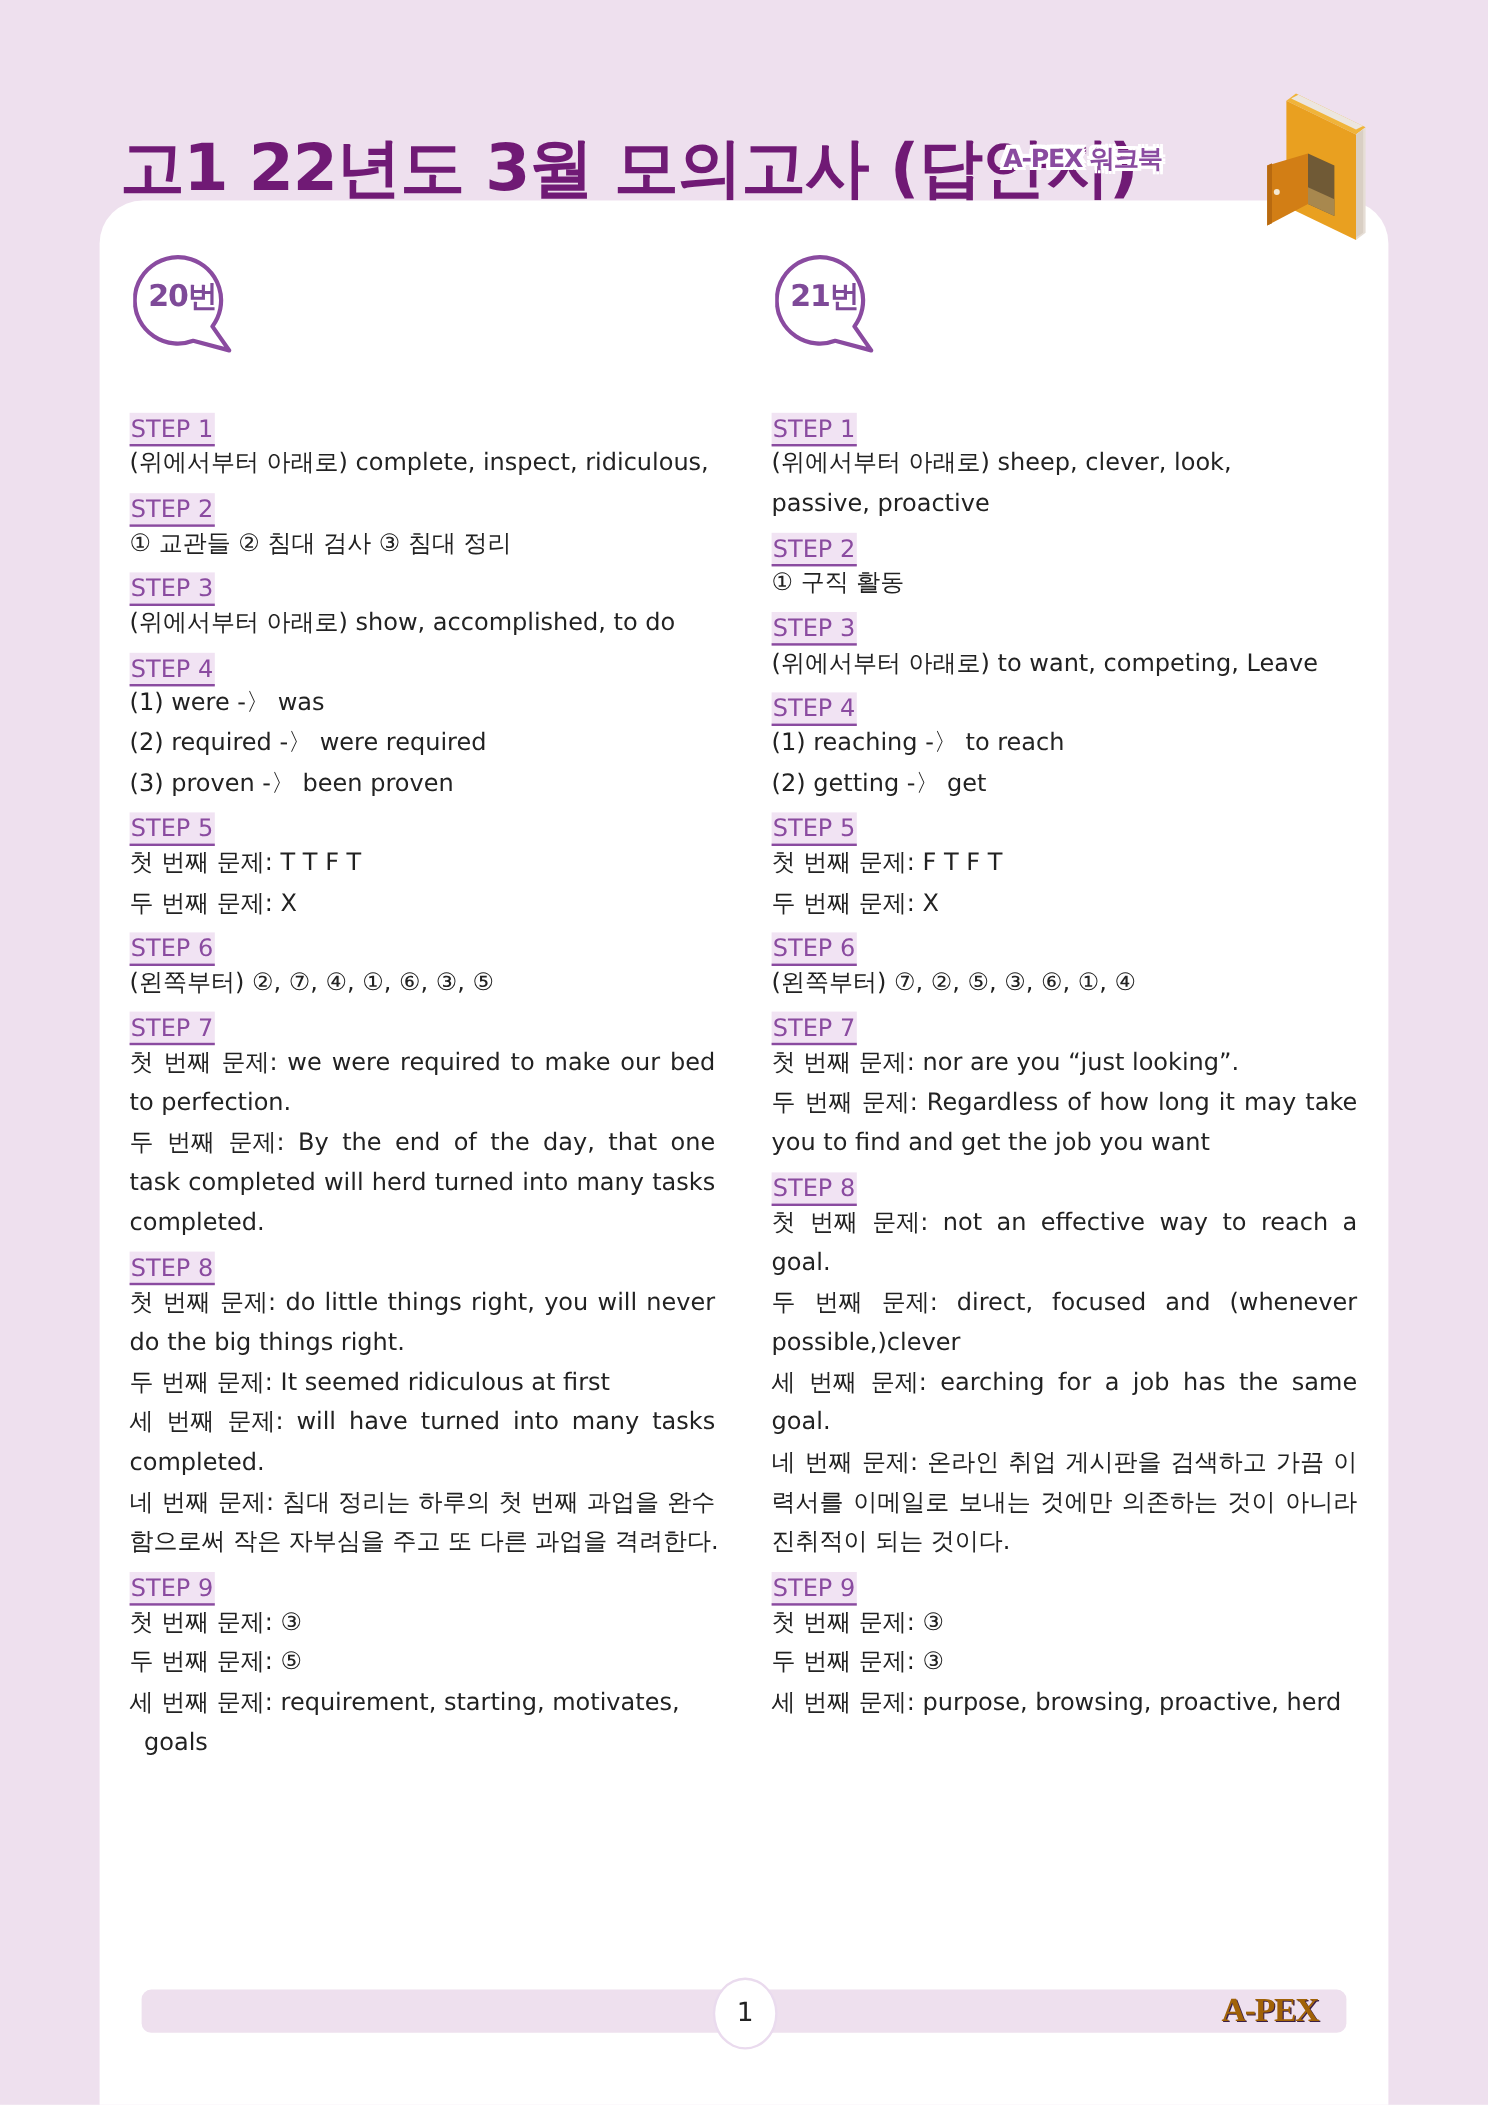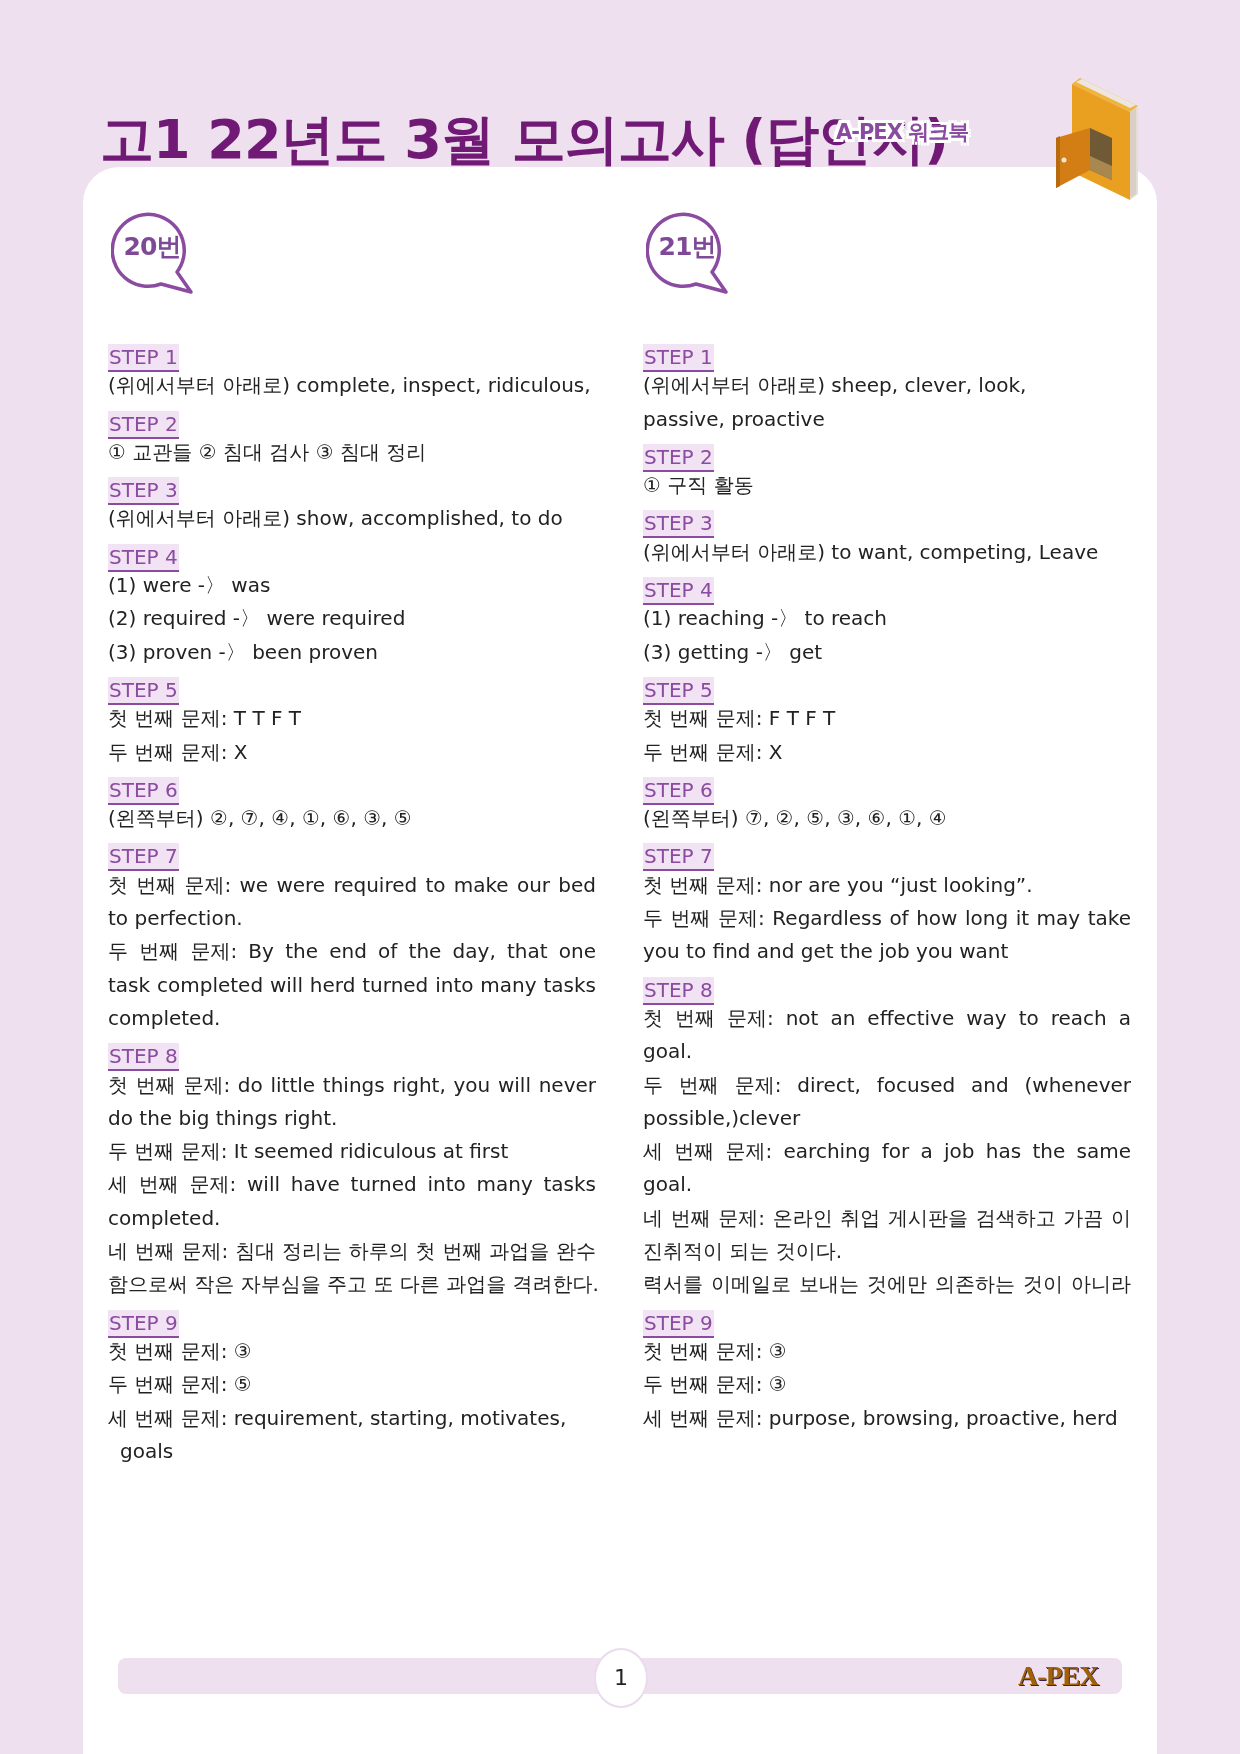--- a/index.html
+++ b/index.html
@@ -141,40 +141,40 @@
 <div class="steps col-right" style="left:643px">
     <div class="step-row"><span class="step-head">STEP 1</span></div>
     <div class="line">(위에서부터 아래로) sheep, clever, look,</div>
     <div class="line">passive, proactive</div>
     <div class="step-row"><span class="step-head">STEP 2</span></div>
     <div class="line">① 구직 활동</div>
     <div class="step-row"><span class="step-head">STEP 3</span></div>
     <div class="line">(위에서부터 아래로) to want, competing, Leave</div>
     <div class="step-row"><span class="step-head">STEP 4</span></div>
     <div class="line">(1) reaching -〉 to reach</div>
-    <div class="line">(3) getting -〉 get</div>
+    <div class="line">(2) getting -〉 get</div>
     <div class="step-row"><span class="step-head">STEP 5</span></div>
     <div class="line">첫 번째 문제: F T F T</div>
     <div class="line">두 번째 문제: X</div>
     <div class="step-row"><span class="step-head">STEP 6</span></div>
     <div class="line">(왼쪽부터) ⑦, ②, ⑤, ③, ⑥, ①, ④</div>
     <div class="step-row"><span class="step-head">STEP 7</span></div>
     <div class="line">첫 번째 문제: nor are you “just looking”.</div>
     <div class="line just">두 번째 문제: Regardless of how long it may take</div>
     <div class="line">you to find and get the job you want</div>
     <div class="step-row"><span class="step-head">STEP 8</span></div>
     <div class="line just">첫 번째 문제: not an effective way to reach a</div>
     <div class="line">goal.</div>
     <div class="line just">두 번째 문제: direct, focused and (whenever</div>
     <div class="line">possible,)clever</div>
     <div class="line just">세 번째 문제: earching for a job has the same</div>
     <div class="line">goal.</div>
     <div class="line just">네 번째 문제: 온라인 취업 게시판을 검색하고 가끔 이</div>
+    <div class="line just">력서를 이메일로 보내는 것에만 의존하는 것이 아니라</div>
     <div class="line">진취적이 되는 것이다.</div>
-    <div class="line just">력서를 이메일로 보내는 것에만 의존하는 것이 아니라</div>
     <div class="step-row"><span class="step-head">STEP 9</span></div>
     <div class="line">첫 번째 문제: ③</div>
     <div class="line">두 번째 문제: ③</div>
     <div class="line">세 번째 문제: purpose, browsing, proactive, herd</div>
   </div>
 
 <div class="footer-bar"></div>
 <div class="page-number">1</div>
 <div class="footer-brand">A-PEX</div>
 

